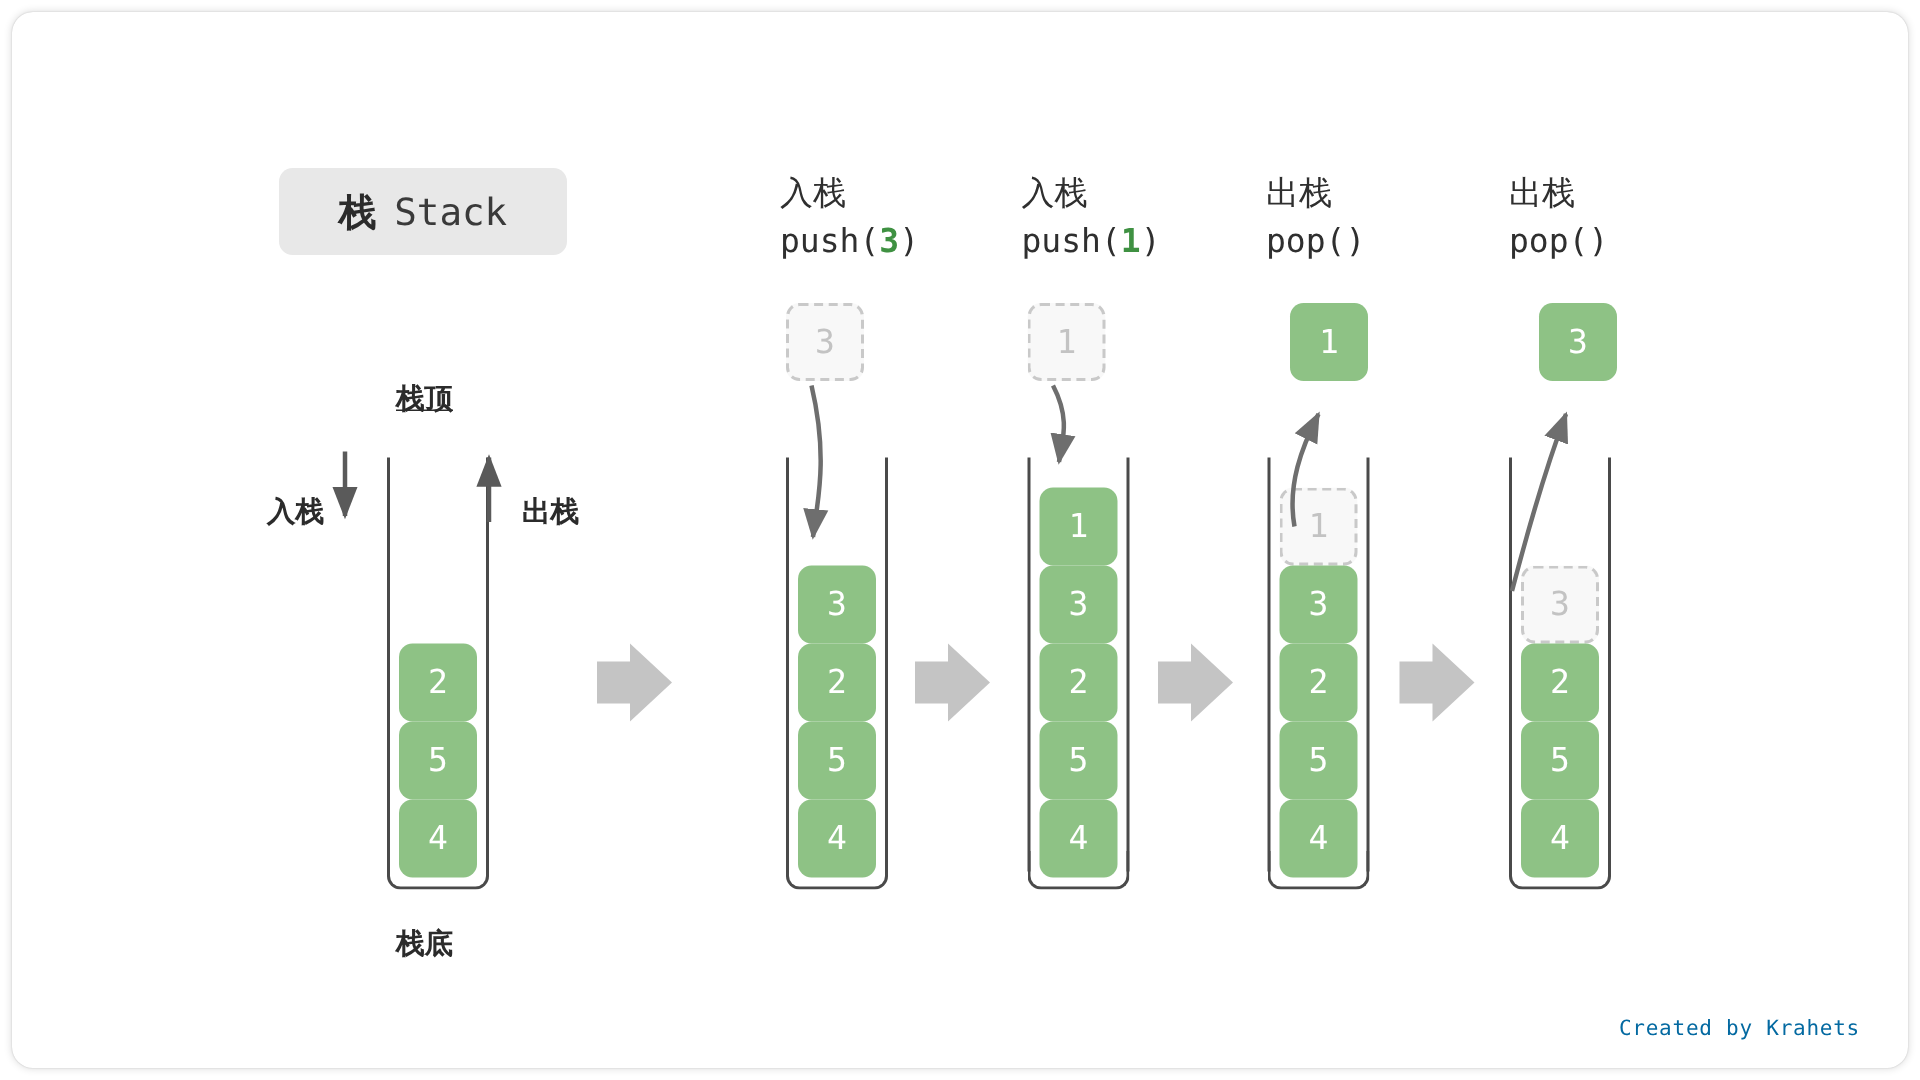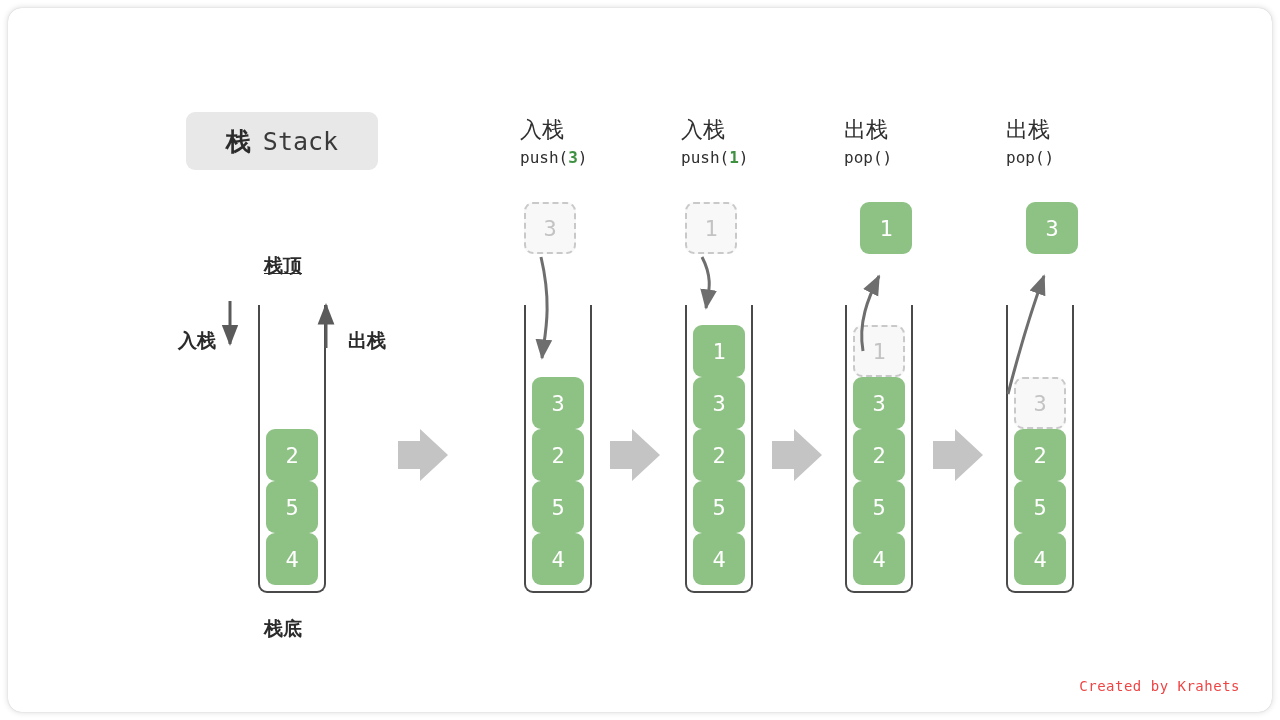--- a/index.html
+++ b/index.html
@@ -58,21 +58,21 @@
     font-size: 22px;
     color: #2f2f2f;
     line-height: 1.45;
     white-space: nowrap;
   }
   .col-head .cn {
     font-family: "DejaVu Sans", "Liberation Sans", sans-serif;
   }
   .col-head .code {
     font-family: "DejaVu Sans Mono", "Liberation Mono", monospace;
-    font-size: 16px;
+    font-size: 22px;
     color: #2f2f2f;
   }
   .col-head .code .arg {
     color: #3f9142;
     font-weight: bold;
   }
 
   
   .tube { width: 68px; height: 288px; }
   .tube .wall-l, .tube .wall-r {
@@ -128,21 +128,21 @@
     color: #2b2b2b;
     white-space: nowrap;
   }
 
   
   #footer {
     right: 32px;
     bottom: 18px;
     font-family: "DejaVu Sans Mono", "Liberation Mono", monospace;
     font-size: 14px;
-    color: #ef4444;
+    color: #0369a1;
     letter-spacing: 0.5px;
   }
 
   svg.overlay {
     position: absolute;
     left: 0; top: 0;
     width: 1264px; height: 704px;
     pointer-events: none;
   }
 </style>

